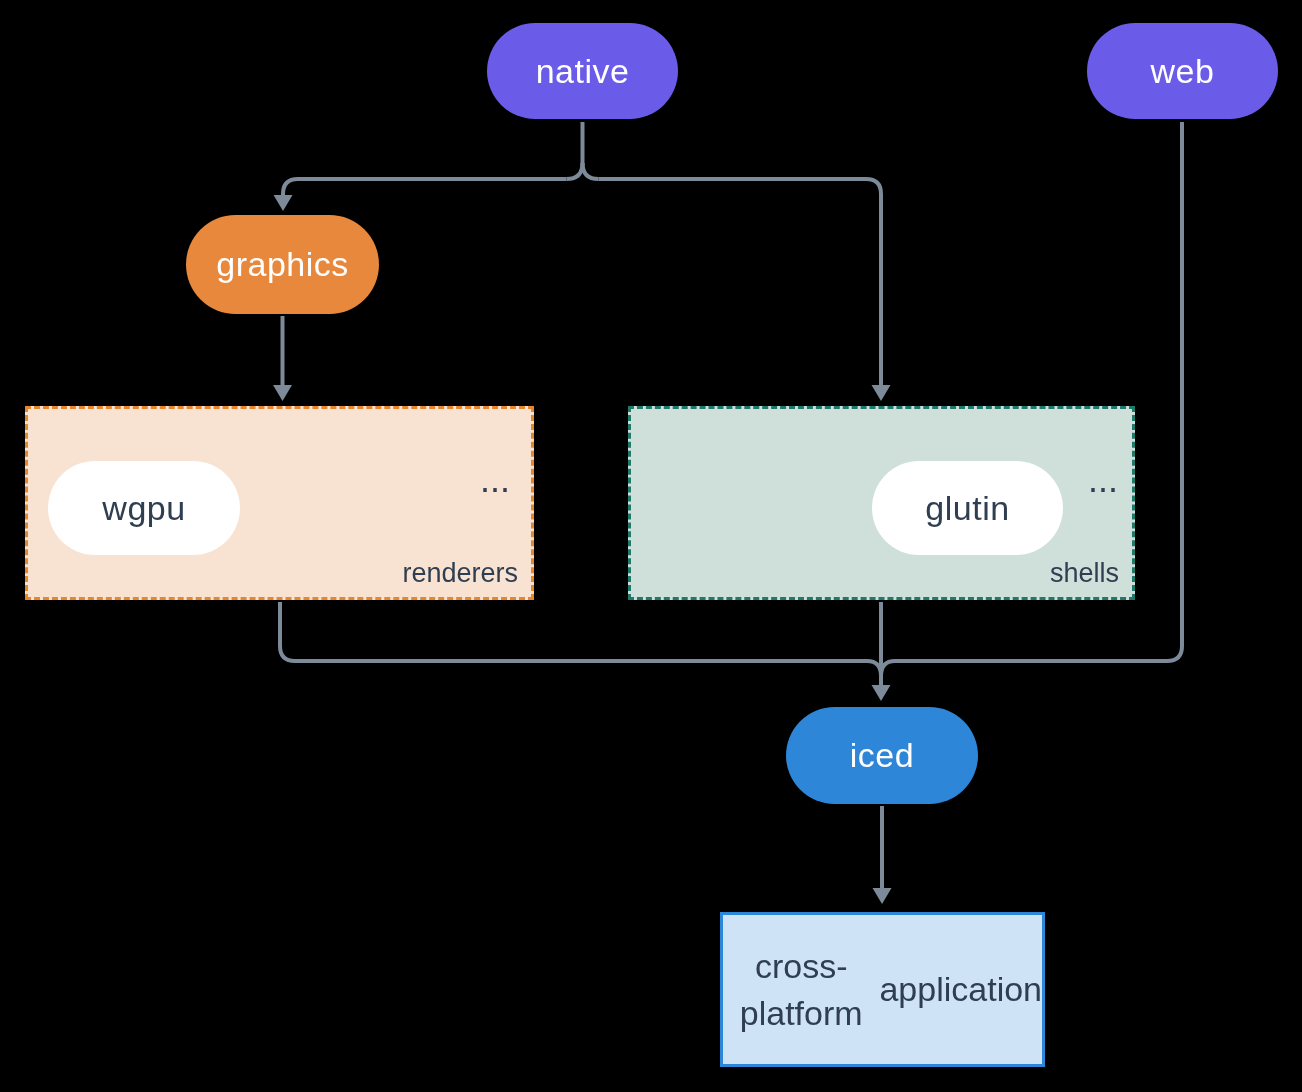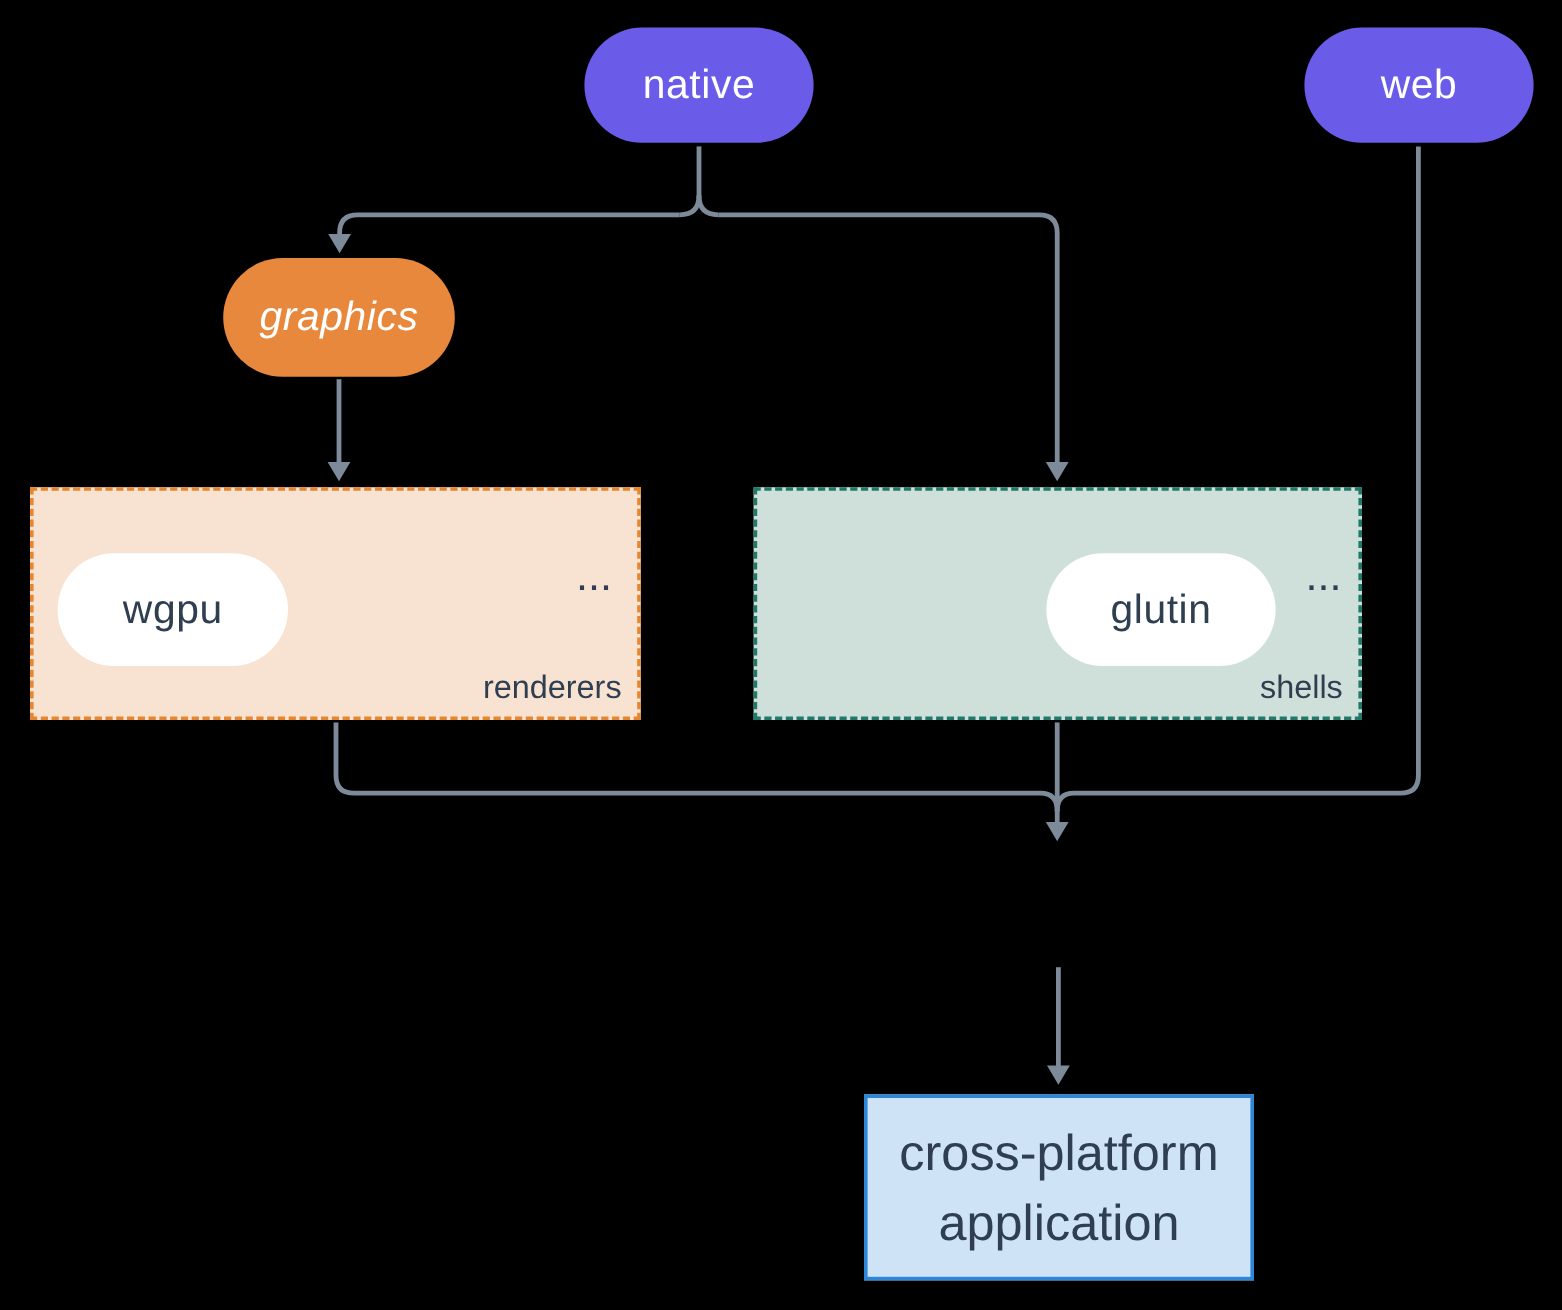--- a/index.html
+++ b/index.html
@@ -16,21 +16,21 @@
   }
   .canvas{position:relative;width:1302px;height:1092px;background:var(--bg);}
   .edges{position:absolute;left:0;top:0;z-index:0;}
   .connector{stroke:var(--line);stroke-width:4;fill:none;}
   .arrowhead{fill:var(--line);stroke:none;}
   .pill{
     position:absolute;display:flex;align-items:center;justify-content:center;
     border-radius:60px;font-size:34px;color:var(--white);z-index:2;letter-spacing:.5px;
   }
   .pill.purple{background:var(--purple);}
-  .pill.orange{background:var(--orange);font-style:italic;}
+  .pill.orange{background:var(--orange);}
   .pill.blue{background:var(--blue);}
   .pill.white{background:var(--white);color:var(--dark);}
   #native{left:487px;top:23px;width:191px;height:96px;}
   #web{left:1087px;top:23px;width:191px;height:96px;}
   #graphics{left:186px;top:215px;width:193px;height:99px;}
   #iced{left:786px;top:707px;width:192px;height:97px;}
   .group{position:absolute;border:3px dashed;z-index:1;}
   #renderers{left:25px;top:406px;width:503px;height:188px;background:var(--peach-bg);border-color:var(--peach-border);}
   #shells{left:628px;top:406px;width:501px;height:188px;background:var(--sage-bg);border-color:var(--sage-border);}
   .group .pill{z-index:2;margin-top:28px;}
@@ -38,22 +38,22 @@
   #glow{left:235px;top:24px;width:194px;height:94px;}
   #winit{left:22px;top:24px;width:194px;height:94px;}
   #glutin{left:241px;top:24px;width:191px;height:94px;}
   .ellipsis{position:absolute;font-size:36px;color:var(--dark);z-index:2;}
   #renderers .ellipsis{left:452px;top:50px;}
   #shells .ellipsis{left:457px;top:50px;}
   .group-label{position:absolute;right:13px;bottom:8px;font-size:27px;color:var(--dark);z-index:2;}
   #app-box{
     position:absolute;left:720px;top:912px;width:319px;height:149px;
     background:var(--app-bg);border:3px solid var(--app-border);
-    display:flex;flex-direction:column;align-items:center;justify-content:center;
-    font-size:42px;line-height:1.38;color:var(--dark);z-index:2;text-align:center;
+    display:flex;flex-direction:row;align-items:center;justify-content:center;
+    font-size:34px;line-height:1.38;color:var(--dark);z-index:2;text-align:center;
   }
 </style>
 </head>
 <body>
 
 <div class="canvas">
 
   <svg class="edges" width="1302" height="1092" viewBox="0 0 1302 1092">
 
     <path class="connector" d="M582.5,122 V166"></path>
@@ -89,19 +89,20 @@
     <div class="ellipsis">...</div>
     <div class="group-label">renderers</div>
   </div>
 
   <div class="group" id="shells">
     <div class="pill white" id="glutin">glutin</div>
     <div class="ellipsis">...</div>
     <div class="group-label">shells</div>
   </div>
 
+  <div class="pill blue" id="iced">iced</div>
 
   <div id="app-box">
     <div>cross-platform</div>
     <div>application</div>
   </div>
 
 </div>
 
 </body></html>

